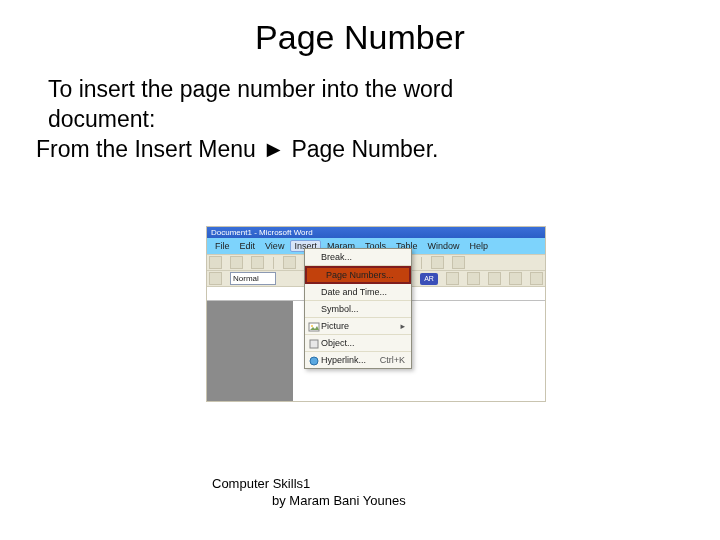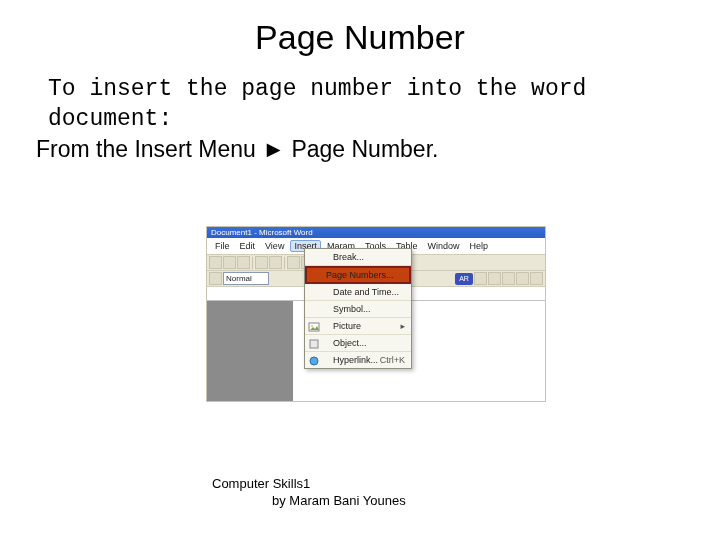--- a/index.html
+++ b/index.html
@@ -17,21 +17,21 @@
     font-weight: 400;
     margin-top: 18px;
     margin-bottom: 18px;
   }
   .body-text {
     font-size: 23px;
     line-height: 1.3;
     margin-left: 36px;
     margin-right: 40px;
   }
-  .body-text .line1 { padding-left: 12px; font-family: Liberation Mono, monospace; }
+  .body-text .line1 { padding-left: 12px; }
   .screenshot {
     position: absolute;
     left: 206px;
     top: 226px;
     width: 340px;
     background: #f3f1e7;
     border: 1px solid #c9c4b0;
     font-family: Tahoma, Arial, sans-serif;
     font-size: 9px;
     color: #222;
@@ -43,39 +43,39 @@
     font-size: 8px;
     padding-left: 4px;
     display: flex;
     align-items: center;
     overflow: hidden;
   }
   .ss-menubar {
     display: flex;
     gap: 2px;
     padding: 2px 4px;
-    background: #ffffff;
+    background: #7dd3fc;
     border-bottom: 1px solid #d0ccb8;
   }
   .ss-menubar span {
     padding: 1px 4px;
   }
   .ss-menubar .active {
     background: #d7e4f7;
     border: 1px solid #7aa4e0;
     border-radius: 2px;
     padding: 0 3px;
   }
   .ss-toolbar1, .ss-toolbar2 {
     height: 16px;
     background: #eae7d7;
     border-bottom: 1px solid #d0ccb8;
     display: flex;
     align-items: center;
-    gap: 1px;
+    gap: 8px;
     padding: 0 2px;
     overflow: hidden;
   }
   .tb-btn {
     width: 13px;
     height: 13px;
     background: #e0ddca;
     border: 1px solid #c8c3ad;
     display: inline-block;
     flex-shrink: 0;
@@ -118,21 +118,21 @@
     position: absolute;
     left: 97px;
     top: 21px;
     width: 108px;
     background: #f7f6ef;
     border: 1px solid #908f80;
     box-shadow: 2px 2px 4px rgba(0,0,0,0.25);
     font-size: 9px;
   }
   .dd-item {
-    padding: 3px 4px 3px 28px;
+    padding: 3px 4px 3px 16px;
     border-bottom: 1px solid #e0ddc8;
     position: relative;
   }
   .dd-item:last-child { border-bottom: none; }
   .dd-item.highlighted {
     background: #c2410c;
     border: 2px solid #7f1d1d;
     padding: 2px 3px 2px 19px;
   }
   .dd-shortcut {

